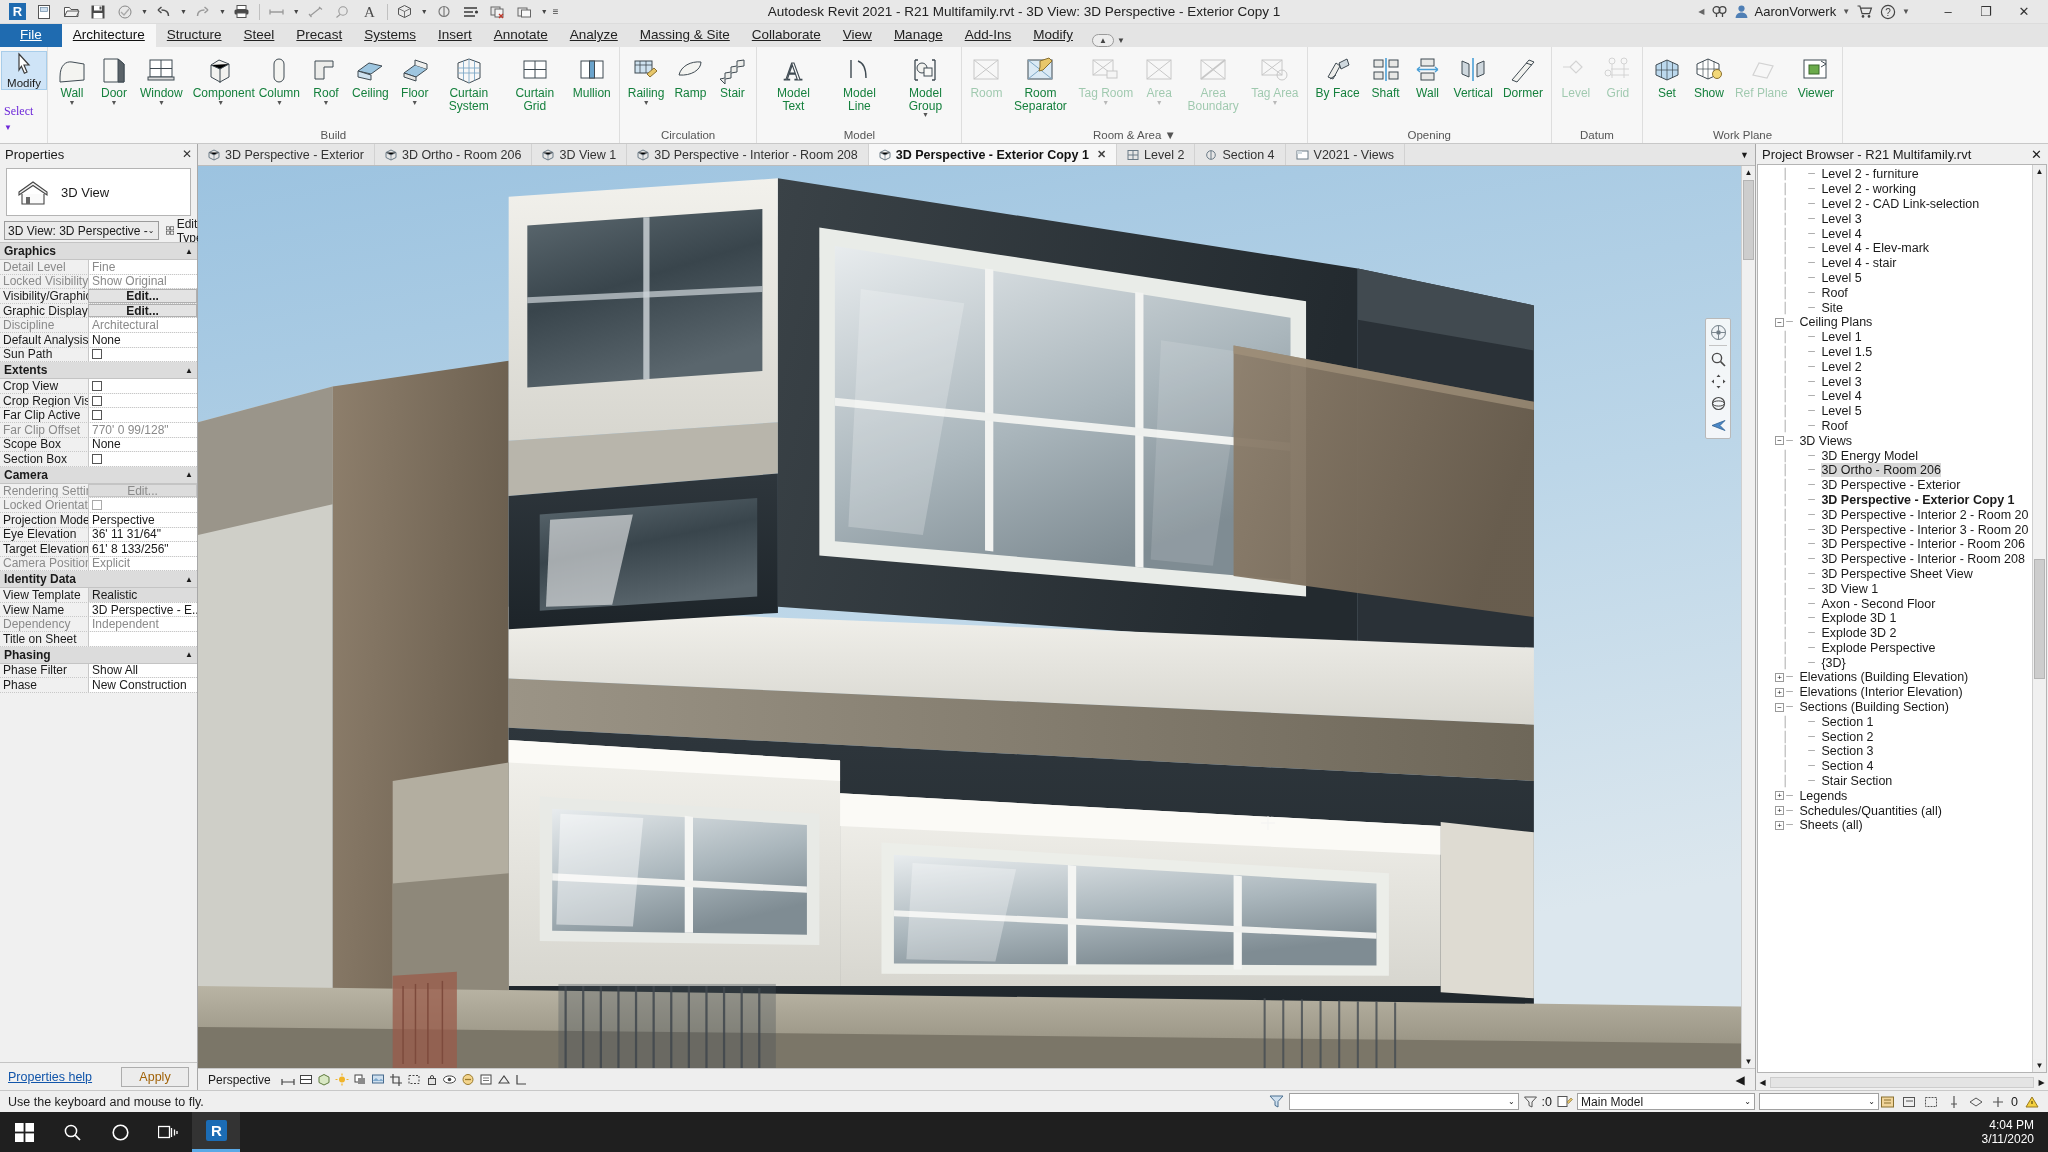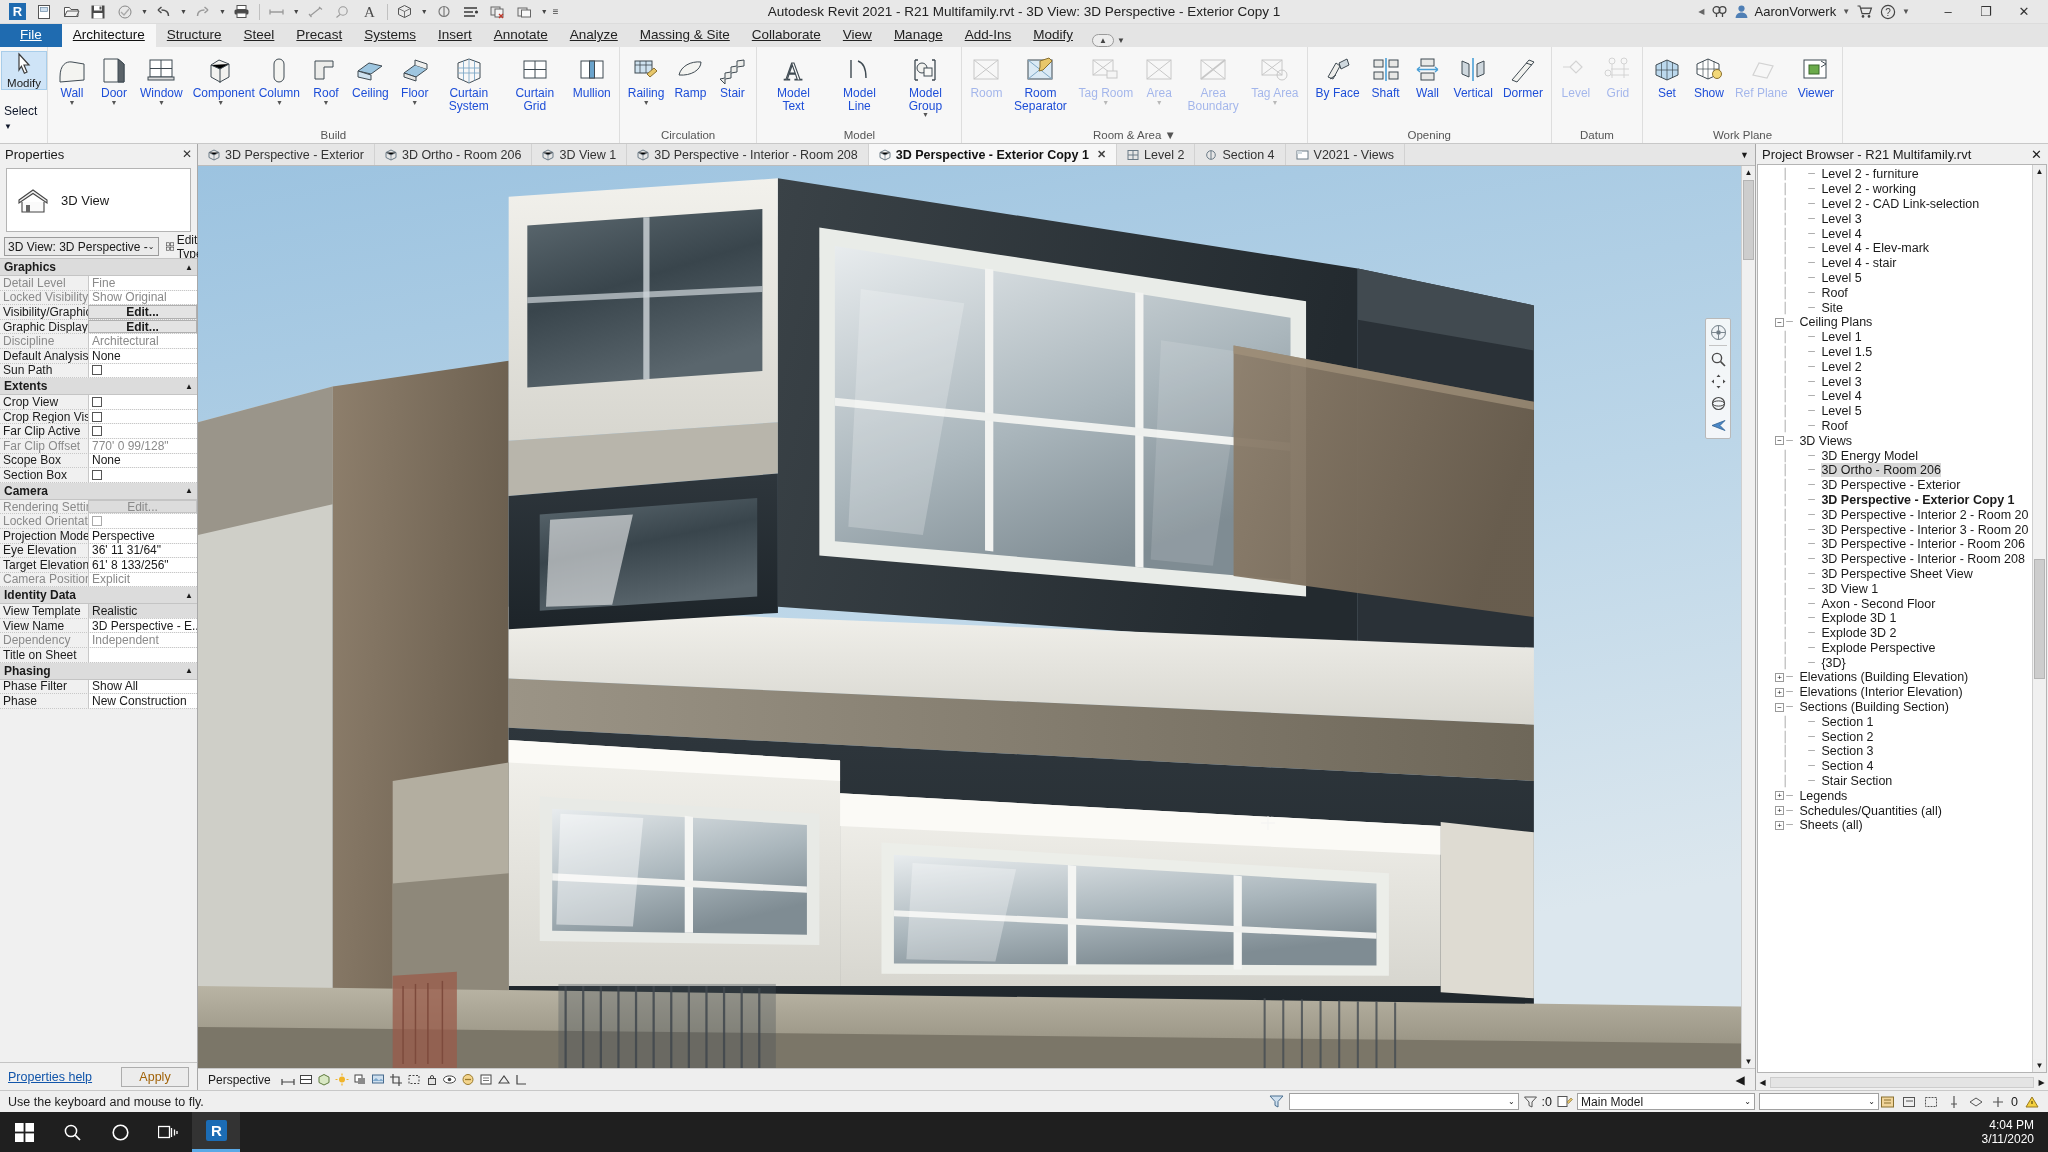--- a/index.html
+++ b/index.html
@@ -34,34 +34,34 @@
   .pill { width:22px;height:13px;border:1px solid #9a9a9a;border-radius:7px;background:#ededed;display:flex;align-items:center;justify-content:center;font-size:8px;color:#444; }
 
   
   .ribbon { height:97px; background:#f7f7f7; display:flex; align-items:stretch; flex:0 0 97px; border-bottom:1px solid #c8c8c8; position:relative; }
   .panel { display:flex; flex-direction:column; position:relative; border-right:1px solid #dedede; }
   .panel-body { display:flex; align-items:flex-start; padding:3px 3px 0; flex:1; }
   .panel-label { text-align:center; font-size:11.5px; color:#555; height:15px; line-height:15px; }
   .rbtn { width:auto; min-width:38px; padding:2px 4px 0; display:flex; flex-direction:column; align-items:center; cursor:pointer; border:1px solid transparent; }
   .rbtn.disabled { opacity:.38; cursor:default; }
   .rbtn .ico { height:34px; display:flex; align-items:center; justify-content:center; }
-  .rbtn .lb { font-size:12px; color:#1d4ed8; text-align:center; line-height:12.5px; max-width:56px; }
+  .rbtn .lb { font-size:12px; color:#15803d; text-align:center; line-height:12.5px; max-width:56px; }
   .rbtn .car { font-size:7px; color:#555; line-height:6px; }
   .modify-panel { width:48px; }
   .modify-btn { width:46px; height:62px; background:#cfe4f7; border:1px solid #a8cdea; display:flex; flex-direction:column; align-items:center; justify-content:center; margin:4px 1px 0; cursor:pointer; }
-  .select-row { font-size:12px; color:#0f172a; padding:14px 4px; }
+  .select-row { font-size:12px; color:#6d28d9; padding:14px 4px;font-family:Liberation Serif, serif; }
 
   
   .main { flex:1; display:flex; min-height:0; }
 
   
   .props { width:198px; background:#f0f0f0; display:flex; flex-direction:column; border-right:1px solid #a8a8a8; }
   .props-head { height:20px; display:flex; align-items:center; justify-content:space-between; padding:0 5px; font-size:13px; background:#f0f0f0; }
   .props-close { cursor:pointer; font-size:12px; color:#333; }
-  .type-sel { margin:4px 6px 2px; height:64px; background:#fff; border:1px solid #b4b4b4; display:flex; align-items:center; gap:8px; padding:0 6px; }
+  .type-sel { margin:4px 6px 2px; height:48px; background:#fff; border:1px solid #b4b4b4; display:flex; align-items:center; gap:8px; padding:0 6px; }
   .house-ico { width:40px;height:34px;display:flex;align-items:center;justify-content:center; }
   .type-sel .tname { font-size:13px; }
   .sel-row { display:flex; align-items:center; margin:3px 4px 2px; gap:4px; }
   .sel-combo { flex:1; height:19px; background:#eaeaea; border:1px solid #9b9b9b; display:flex; align-items:center; padding:0 3px; font-size:12px; }
   .sel-combo .cv { flex:1; overflow:hidden; white-space:nowrap; }
   .edittype { height:19px; display:flex; align-items:center; gap:3px; font-size:12px; padding:0 3px; cursor:pointer; }
   .ptable { flex:1; overflow:hidden; border-top:1px solid #c4c4c4; }
   .pgroup { background:#dcdcdc; font-size:12px; font-weight:bold; padding:1px 4px; display:flex; justify-content:space-between; align-items:center; border-bottom:1px solid #c4c4c4; }
   .pgroup .gcar { font-size:8px; }
   .prow { display:flex; height:14.6px; align-items:stretch; border-bottom:1px dotted #c8c8c8; font-size:12px; }

